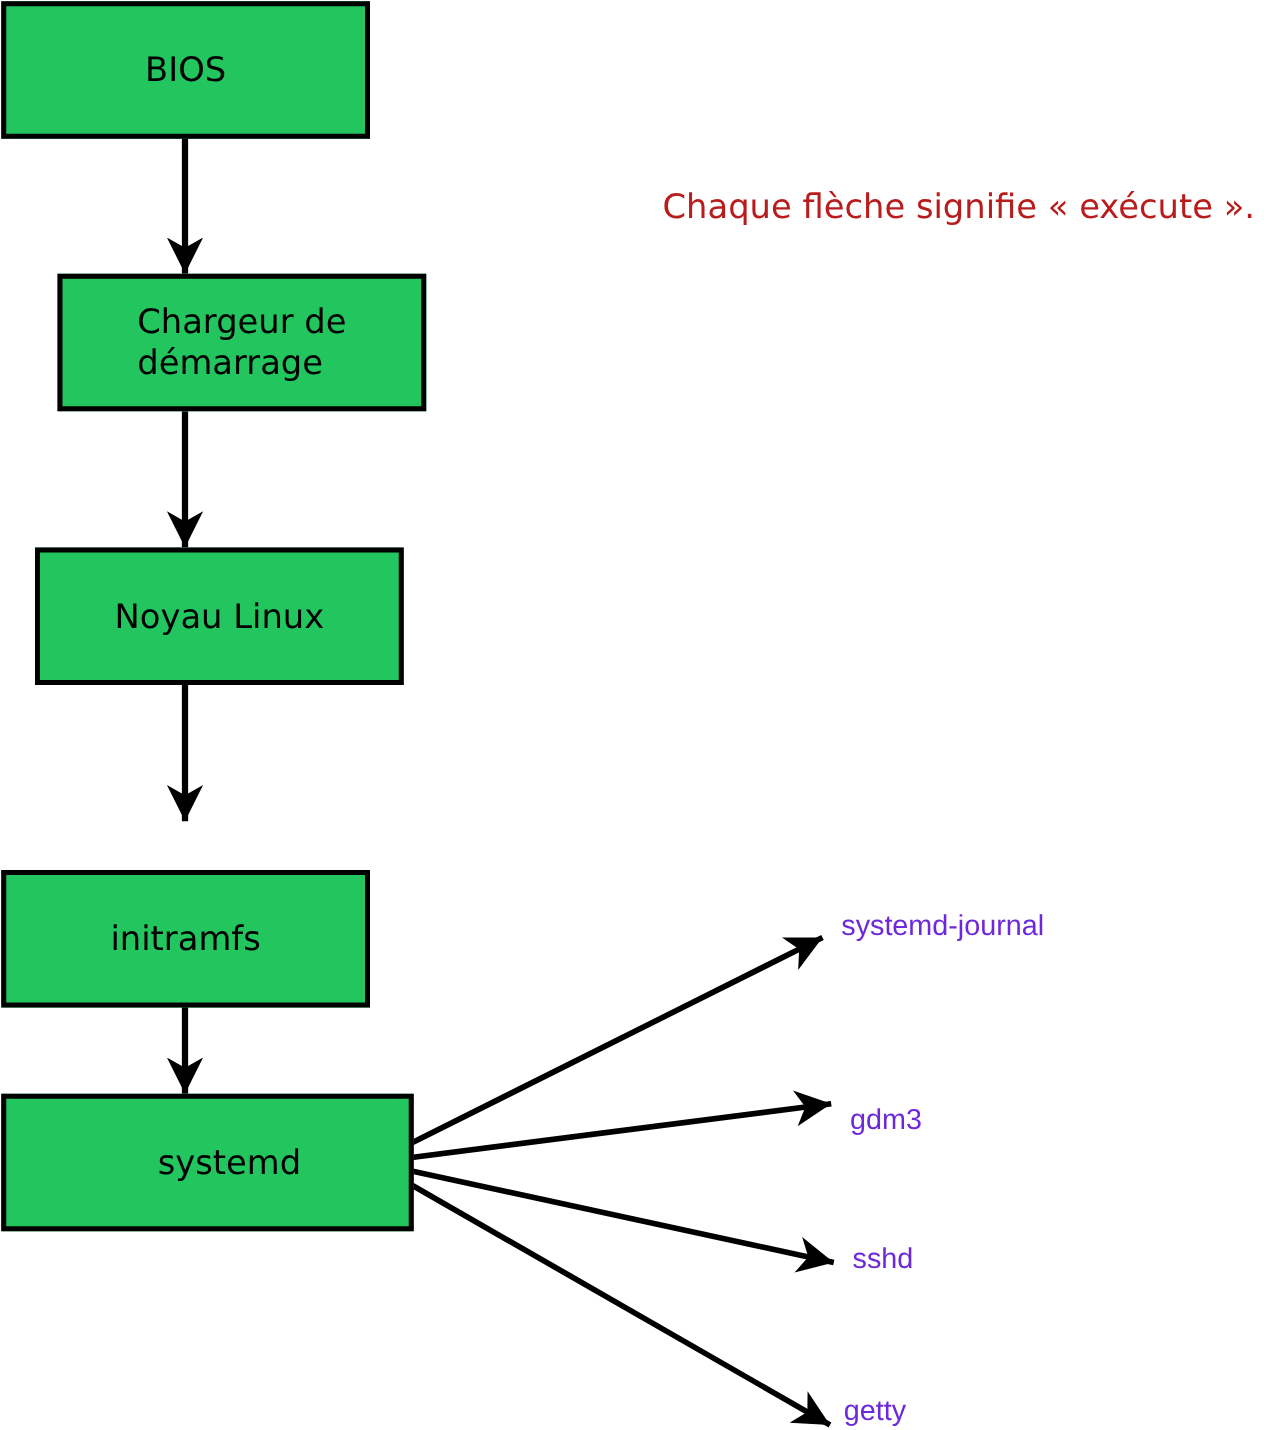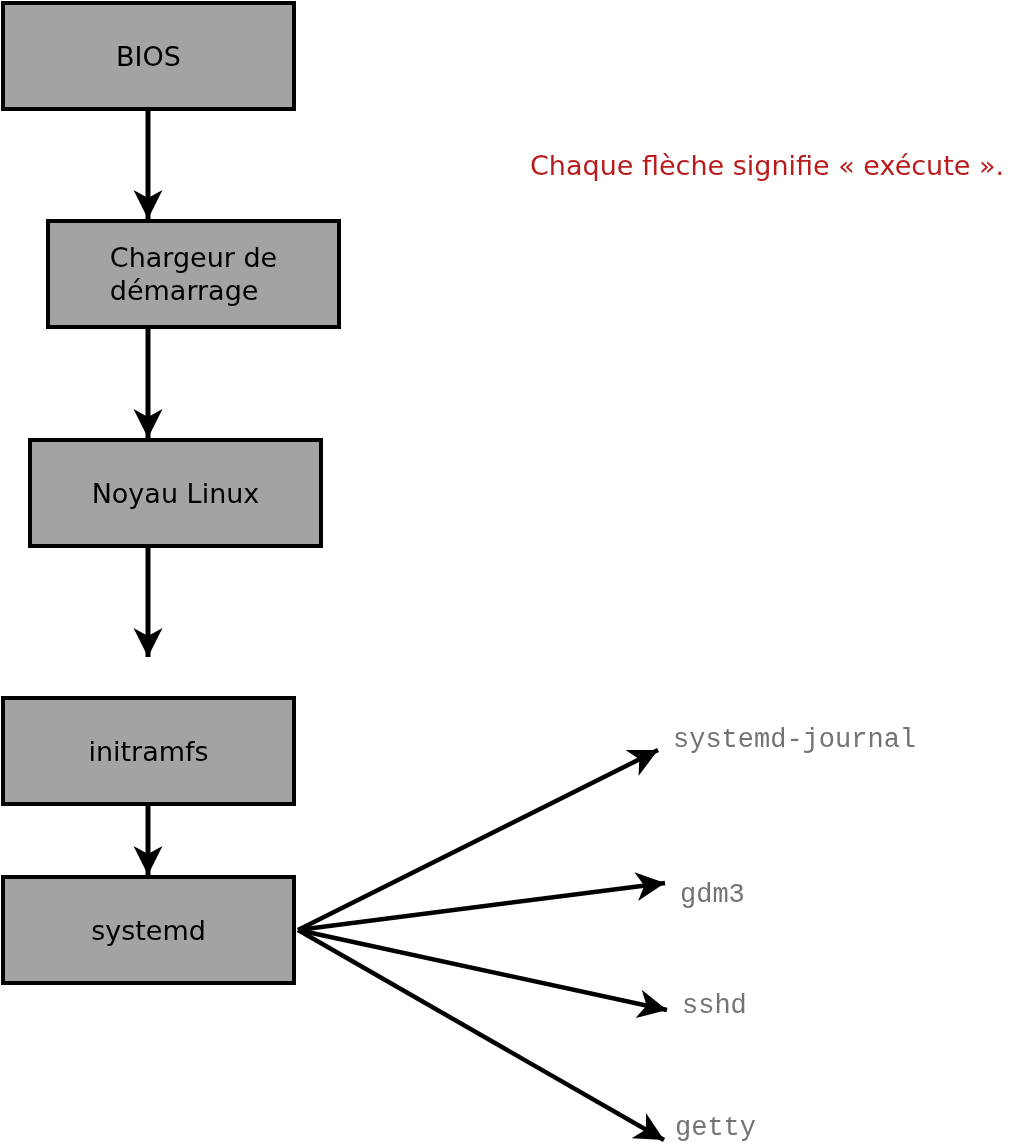--- a/index.html
+++ b/index.html
@@ -14,56 +14,56 @@
     background: #ffffff;
     overflow: hidden;
     font-family: "DejaVu Sans", "Liberation Sans", sans-serif;
     color: #000000;
   }
   .node-box {
     position: absolute;
     left: 1px;
     width: 287px;
     height: 102px;
-    background: #a3a3a3;
+    background: #22c55e;
     border: 4px solid #000000;
     display: flex;
     align-items: center;
     justify-content: center;
     box-sizing: content-box;
   }
   .node-label {
     font-size: 27px;
     line-height: 33px;
     white-space: pre-line;
     text-align: left;
     color: #000000;
   }
   #box-bios       { top: 1px;   }
   #box-bootloader { top: 219px; margin-left: 45px; }
   #box-kernel     { top: 438px; margin-left: 27px; }
   #box-initramfs  { top: 657px; margin-top: 39px; }
-  #box-systemd    { top: 875px; }
+  #box-systemd    { top: 875px; padding-left: 35px; }
 
   .annotation {
     position: absolute;
     left: 530px;
     top: 149px;
     font-size: 27px;
     line-height: 33px;
     white-space: nowrap;
     color: #b91c1c;
   }
   .service-label {
     position: absolute;
-    font-family: Liberation Mono, monospace;
-    font-size: 27px;
+    font-family: Liberation Sans, sans-serif;
+    font-size: 23px;
     line-height: 30px;
     white-space: nowrap;
-    color: #737373;
+    color: #6d28d9;
   }
   #svc-systemd-journal { left: 673px; top: 725px;  }
   #svc-gdm3            { left: 680px; top: 880px;  }
   #svc-getty           { left: 682px; top: 991px;  }
   #svc-sshd            { left: 675px; top: 1113px; }
 
   #arrow-layer {
     position: absolute;
     left: 0;
     top: 0;

